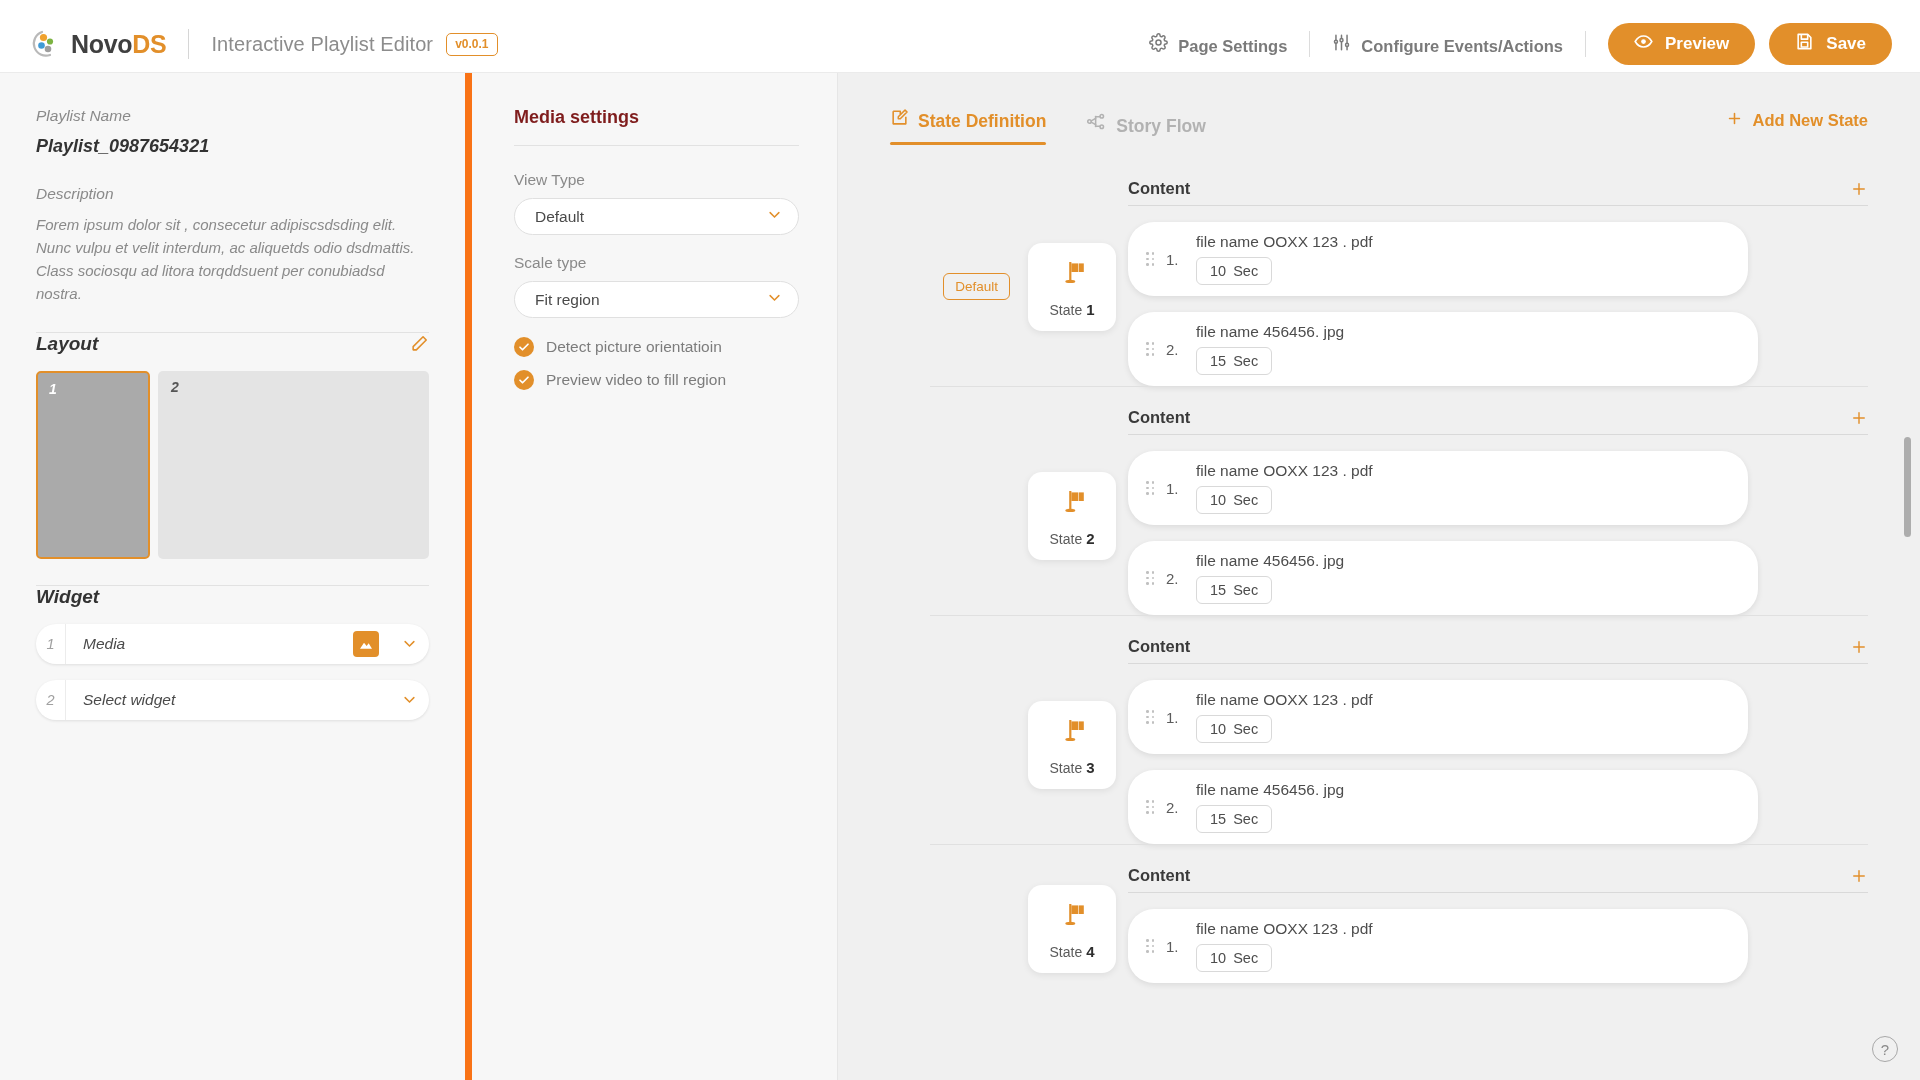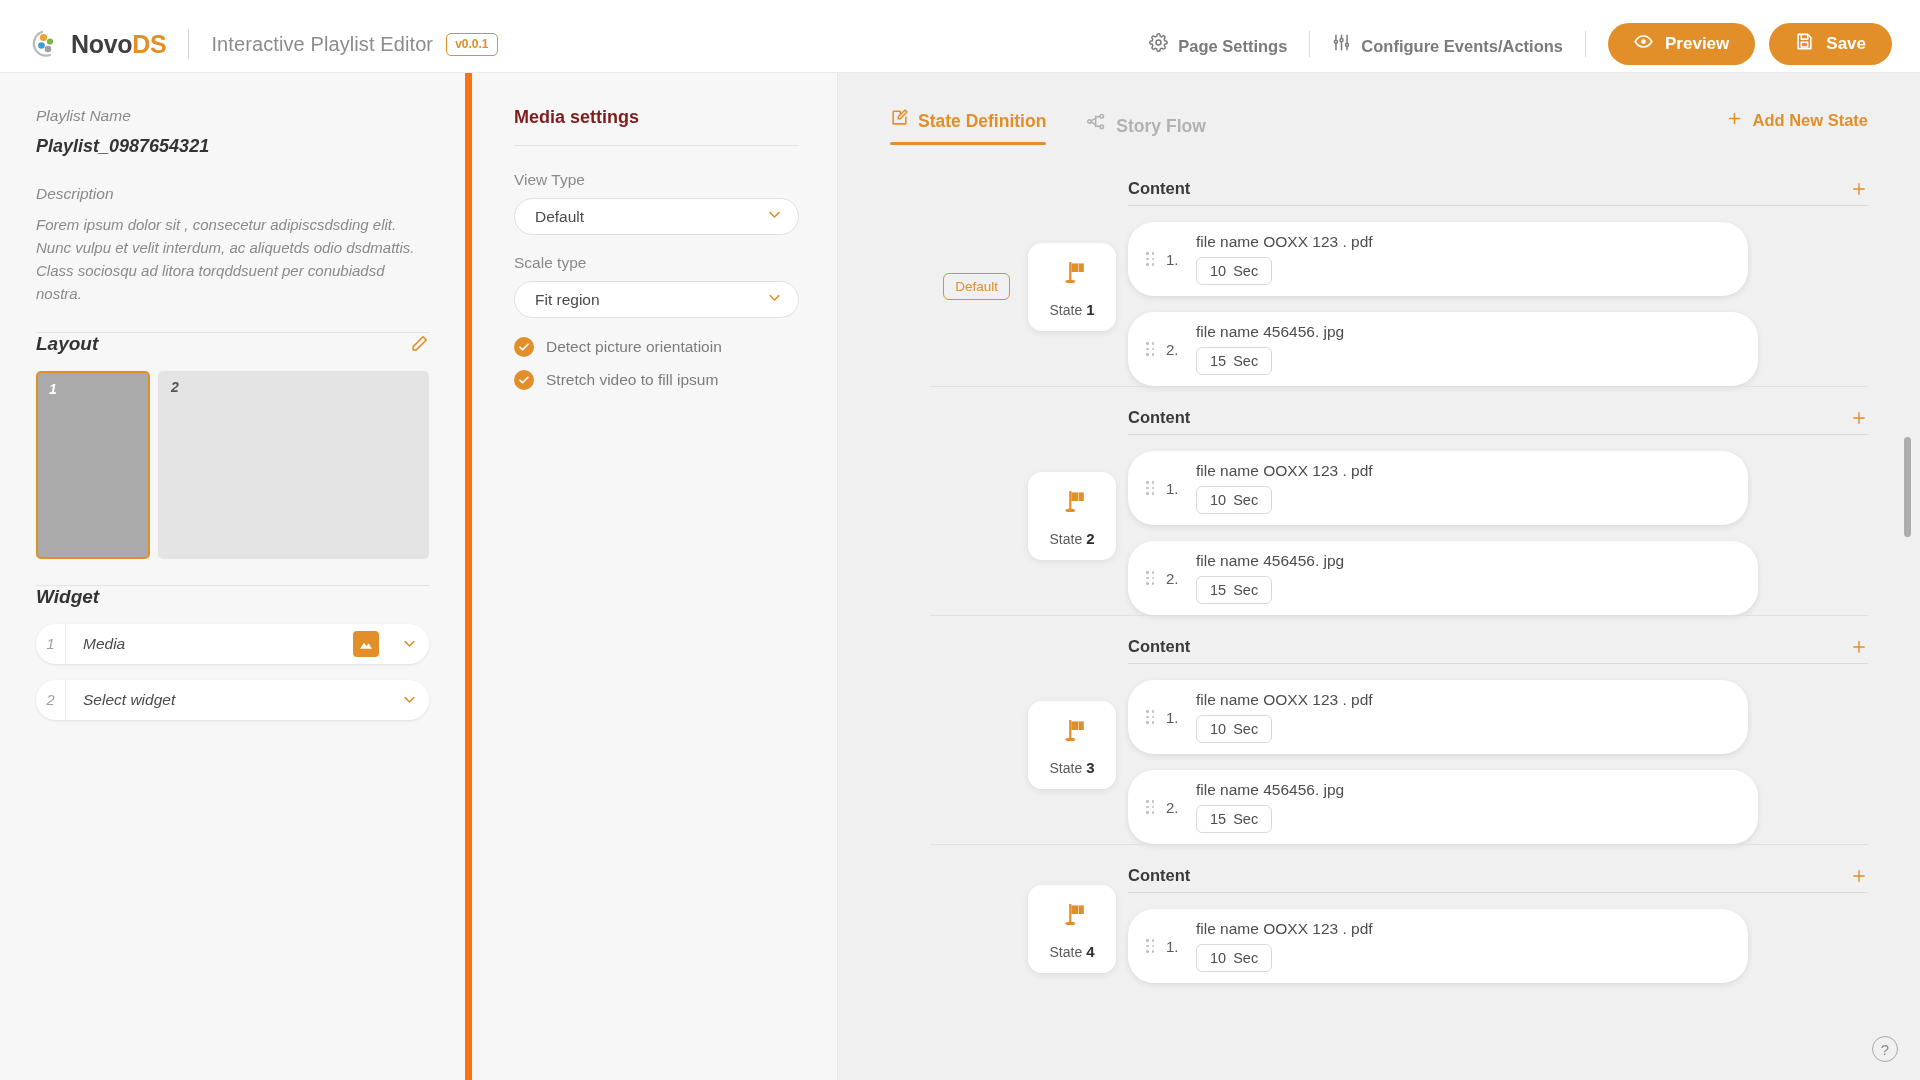--- a/index.html
+++ b/index.html
@@ -369,21 +369,21 @@
           </svg>
       </span>
       <span class="chk-label">Detect picture orientatioin</span>
     </div>
     <div class="check-row">
       <span class="chk">
         <svg width="12" height="12" viewBox="0 0 24 24" fill="none" stroke="#fff" stroke-width="3.4" stroke-linecap="round" stroke-linejoin="round">
             <path d="M4 12.5l5 5L20 6.5"></path>
           </svg>
       </span>
-      <span class="chk-label">Stretch video to fill ipsum</span>
+      <span class="chk-label">Preview video to fill region</span>
     </div>
   </div>
 
   <div class="col-right">
     <div class="tabs-bar">
       <div class="tab active">
         <span>
           <svg width="19" height="19" viewBox="0 0 24 24" fill="none" stroke="#e28f2a" stroke-width="2" stroke-linejoin="round">
             <path d="M4 4h9v4M4 4v16h16v-9"></path>
               <path d="M19 2.5l2.5 2.5L13 13.5h-2.5V11z"></path>

